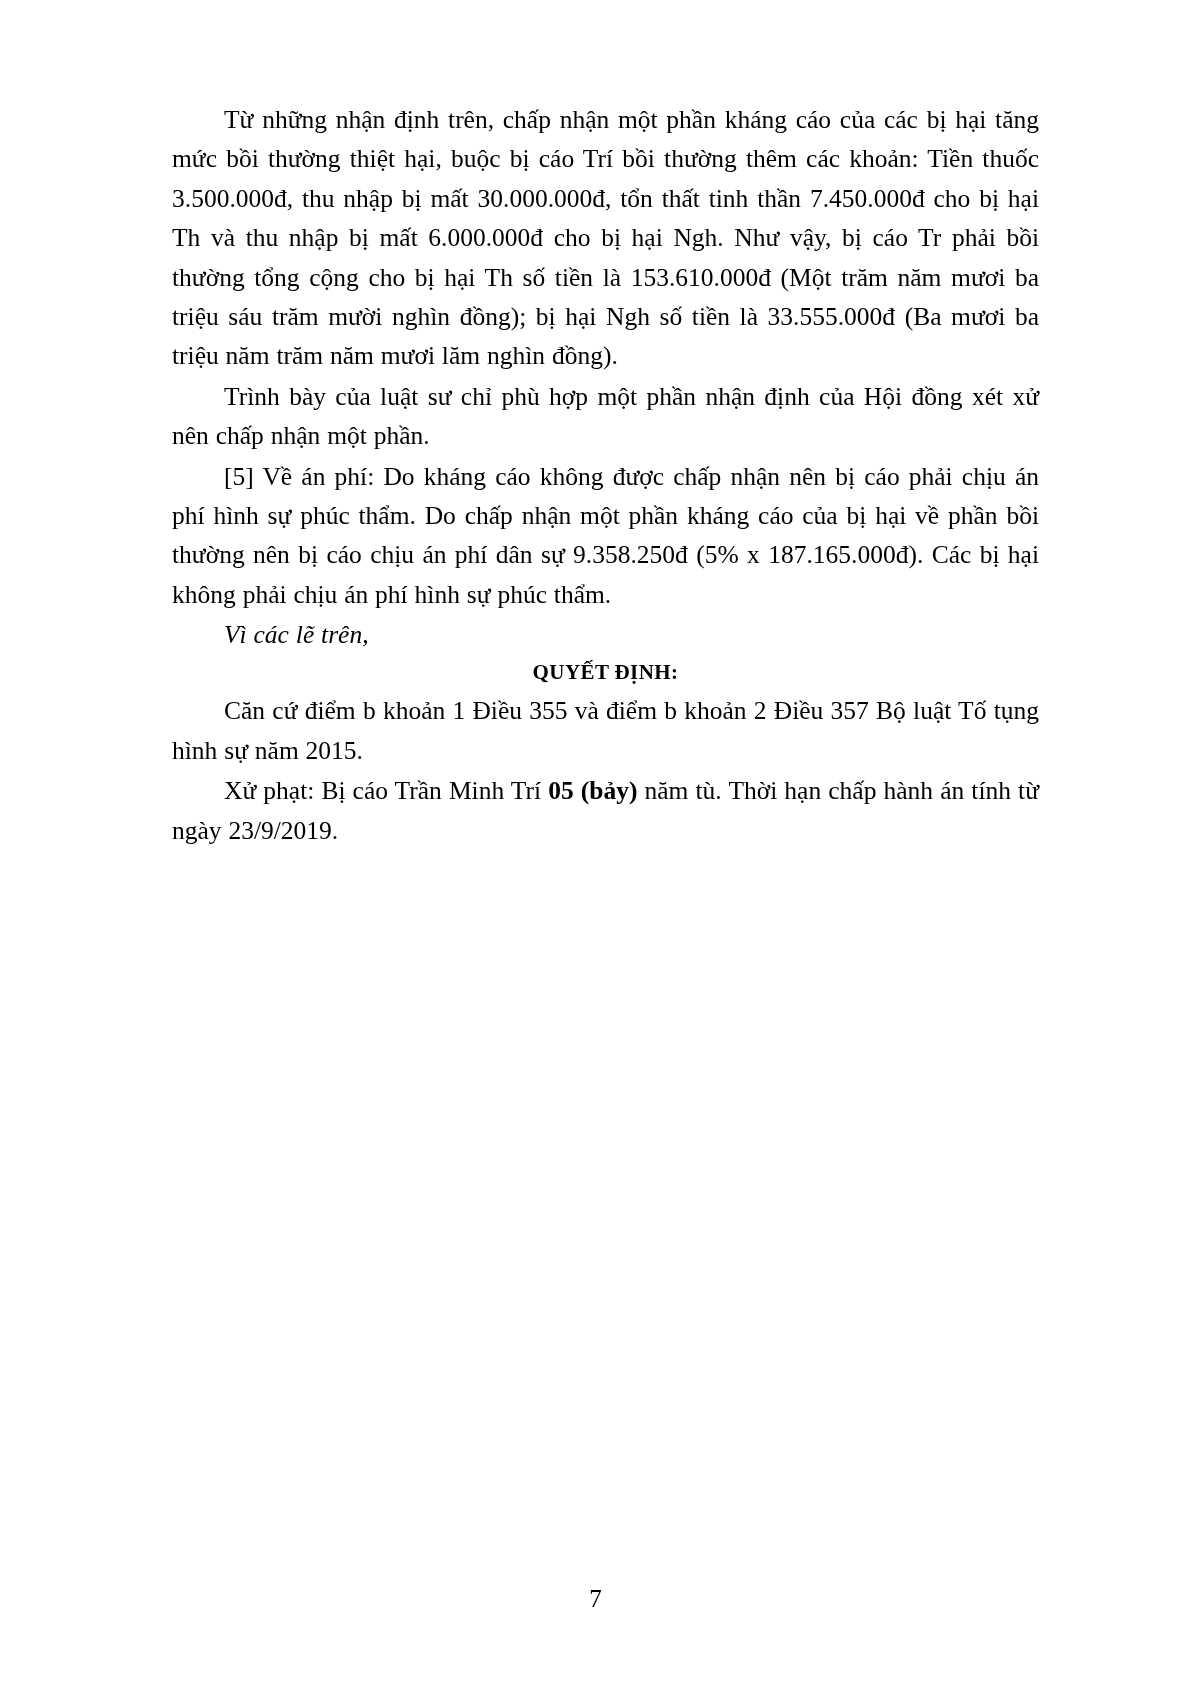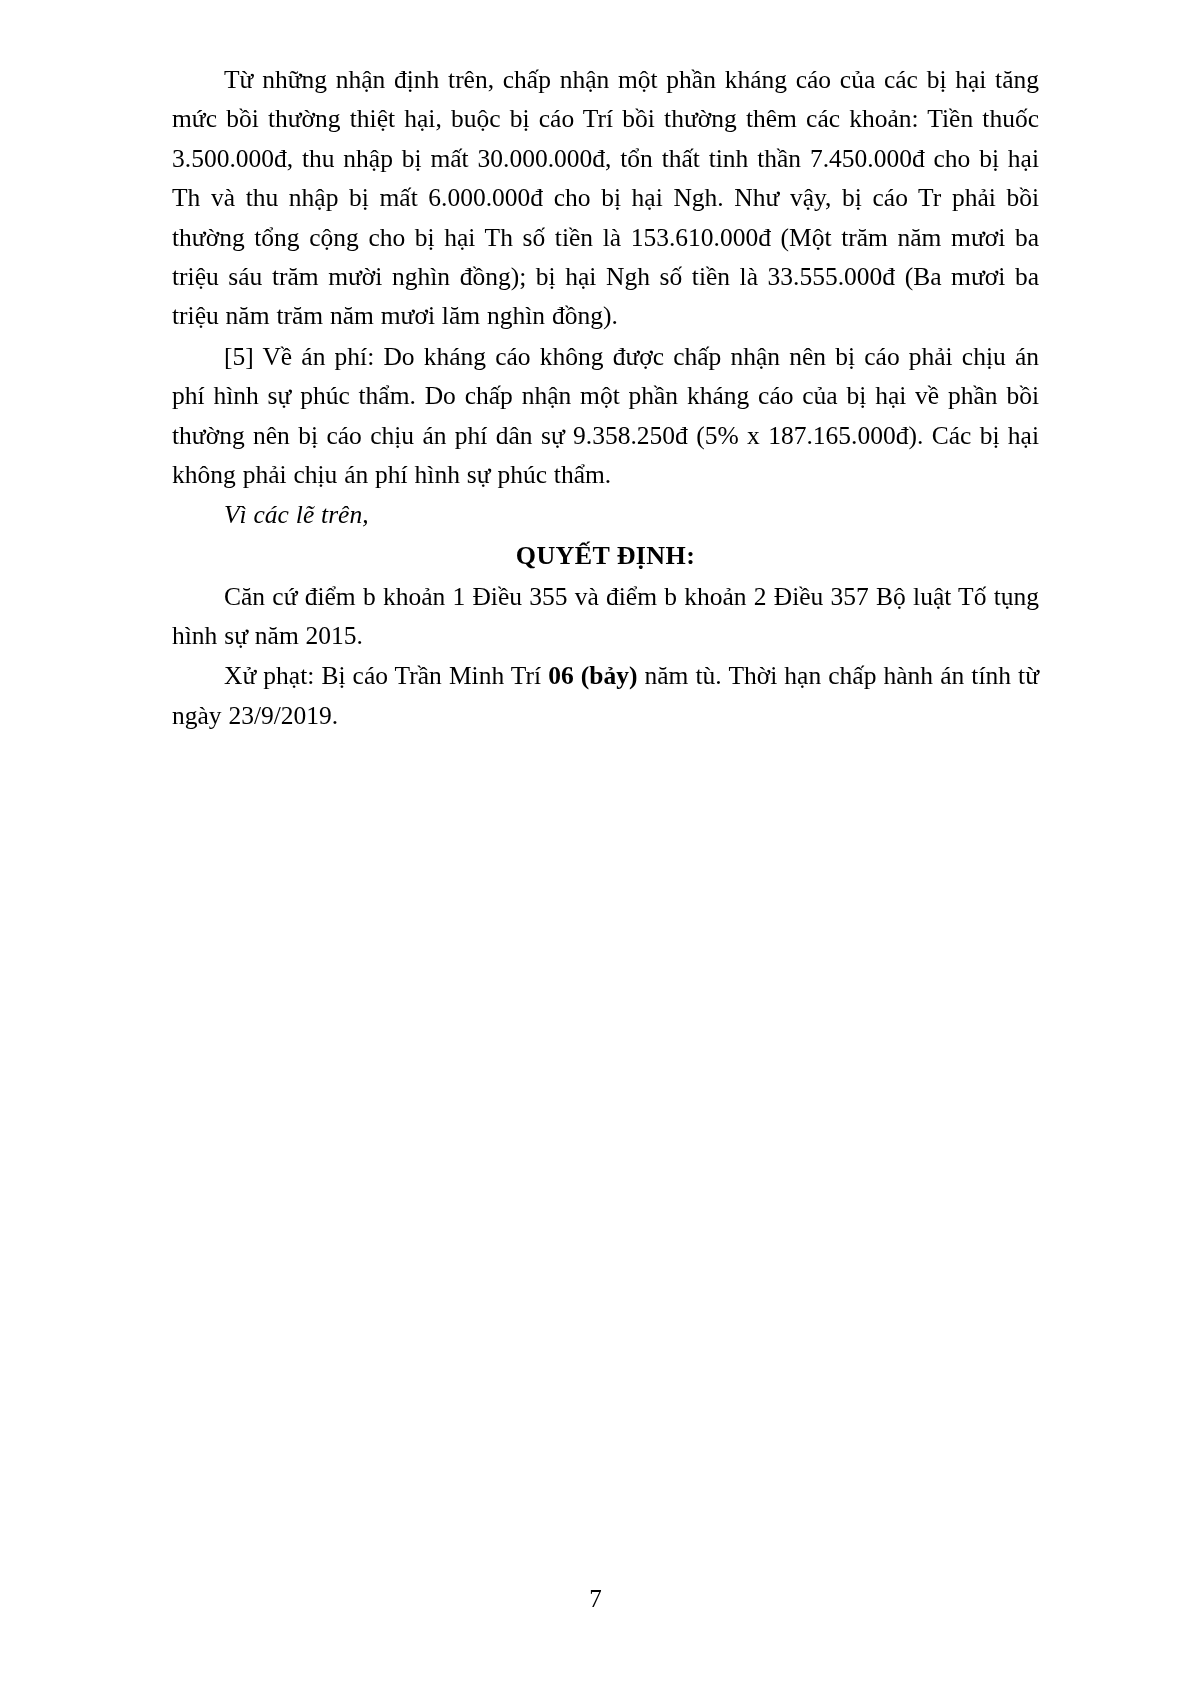--- a/index.html
+++ b/index.html
@@ -11,37 +11,37 @@
     width: 1191px;
     height: 1683px;
     font-family: "Liberation Serif", serif;
     color: #000000;
     position: relative;
   }
   .page {
     box-sizing: border-box;
     width: 1191px;
     min-height: 1683px;
-    padding: 60px 152px 60px 172px;
+    padding: 100px 152px 60px 172px;
     position: relative;
   }
   .para {
     font-size: 25.5px;
     line-height: 1.545;
     text-align: justify;
     text-justify: inter-word;
     text-indent: 52px;
     margin: 0 0 1px 0;
     word-spacing: 0.5px;
   }
   .italic {
     font-style: italic;
   }
   .center-heading {
-    font-size: 26px;
+    font-size: 21px;
     font-weight: bold;
     text-align: center;
     text-indent: 0;
     margin: 6px 0 6px 0;
     letter-spacing: 0.4px;
   }
   .bold {
     font-weight: bold;
   }
   .page-number {
@@ -54,31 +54,32 @@
   }
 </style>
 </head>
 <body>
 
 <div class="page">
 
   <p class="para">Từ những nhận định trên, chấp nhận một phần kháng cáo của các bị hại tăng mức bồi thường thiệt hại, buộc bị cáo Trí bồi thường thêm các khoản: Tiền thuốc 3.500.000đ, thu nhập bị mất 30.000.000đ, tổn thất tinh thần 7.450.000đ cho bị hại Th và thu nhập bị mất 6.000.000đ cho bị hại Ngh. Như vậy, bị cáo Tr phải bồi thường tổng cộng cho bị hại Th số tiền là 153.610.000đ (Một trăm năm mươi ba triệu sáu trăm mười nghìn đồng); bị hại Ngh số tiền là 33.555.000đ (Ba mươi ba triệu năm trăm năm mươi lăm nghìn đồng).</p>
 
 
+  <p class="para">Trình bày của luật sư chỉ phù hợp một phần nhận định của Hội đồng xét xử nên chấp nhận một phần.</p>
 
   <p class="para">[5] Về án phí: Do kháng cáo không được chấp nhận nên bị cáo phải chịu án phí hình sự phúc thẩm. Do chấp nhận một phần kháng cáo của bị hại về phần bồi thường nên bị cáo chịu án phí dân sự 9.358.250đ (5% x 187.165.000đ). Các bị hại không phải chịu án phí hình sự phúc thẩm.</p>
 
 
 
   <p class="para italic">Vì các lẽ trên,</p>
 
   <p class="center-heading">QUYẾT ĐỊNH:</p>
 
   <p class="para">Căn cứ điểm b khoản 1 Điều 355 và điểm b khoản 2 Điều 357 Bộ luật Tố tụng hình sự năm 2015.</p>
 
 
 
 
-  <p class="para"><span>Xử phạt: Bị cáo Trần Minh Trí </span><span class="bold">06 (bảy)</span><span> năm tù. Thời hạn chấp hành án tính từ ngày 23/9/2019.</span></p>
+  <p class="para"><span>Xử phạt: Bị cáo Trần Minh Trí </span><span class="bold">05 (bảy)</span><span> năm tù. Thời hạn chấp hành án tính từ ngày 23/9/2019.</span></p>
 
   <div class="page-number">7</div>
 
 </div>
 
 </body></html>

